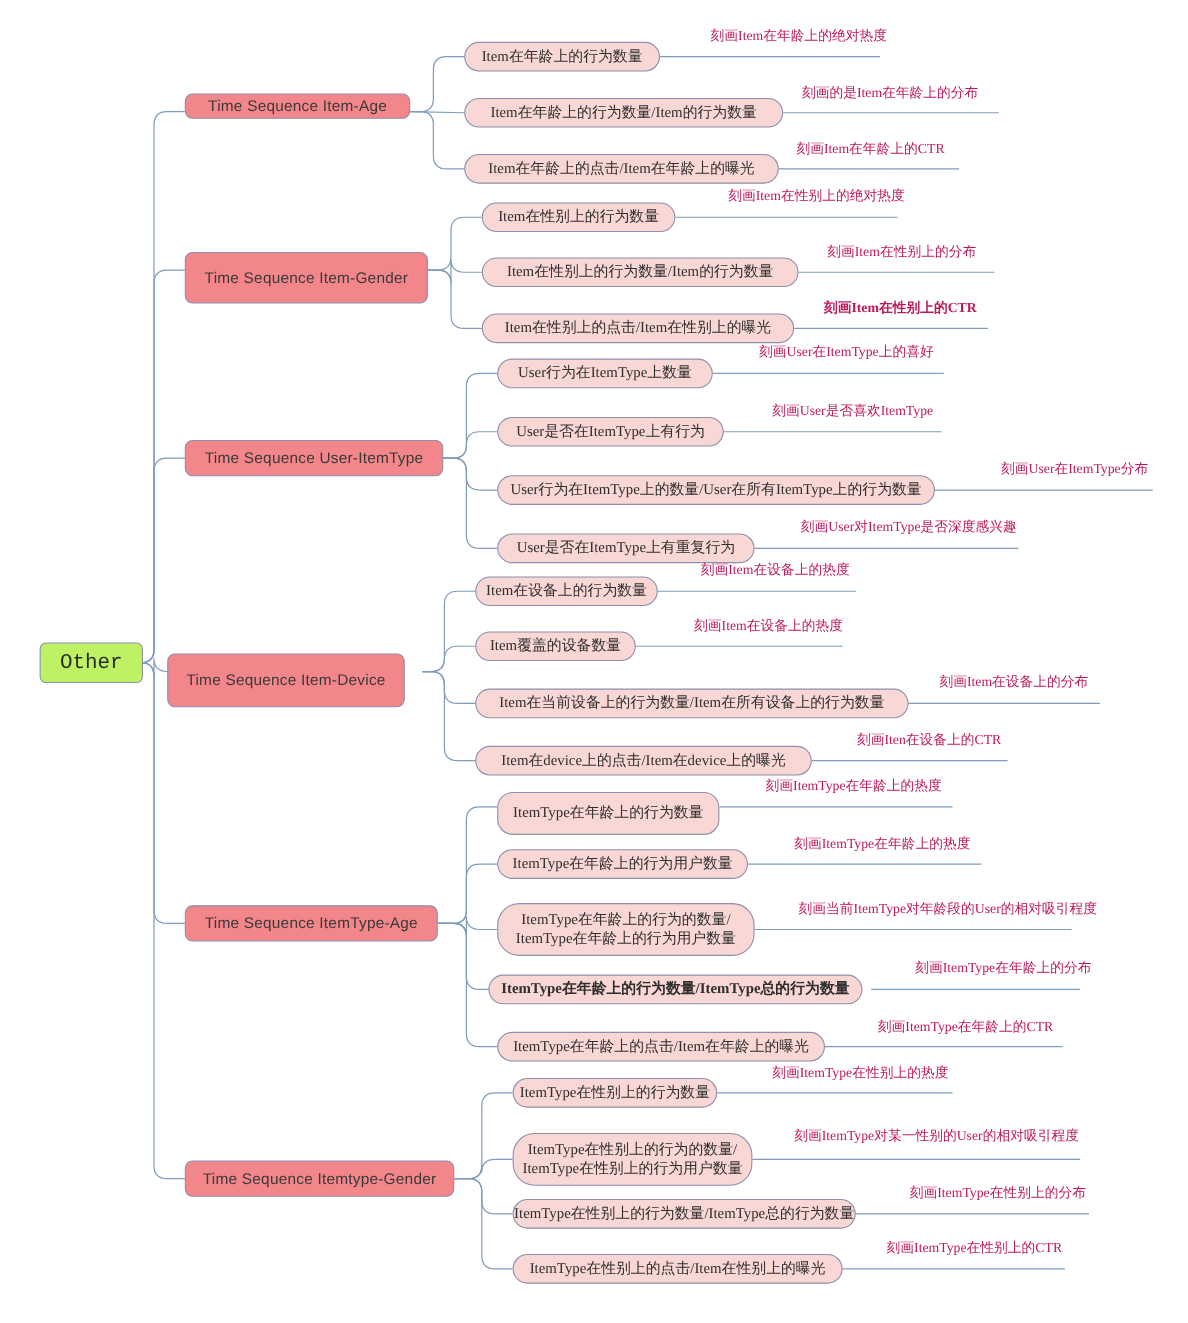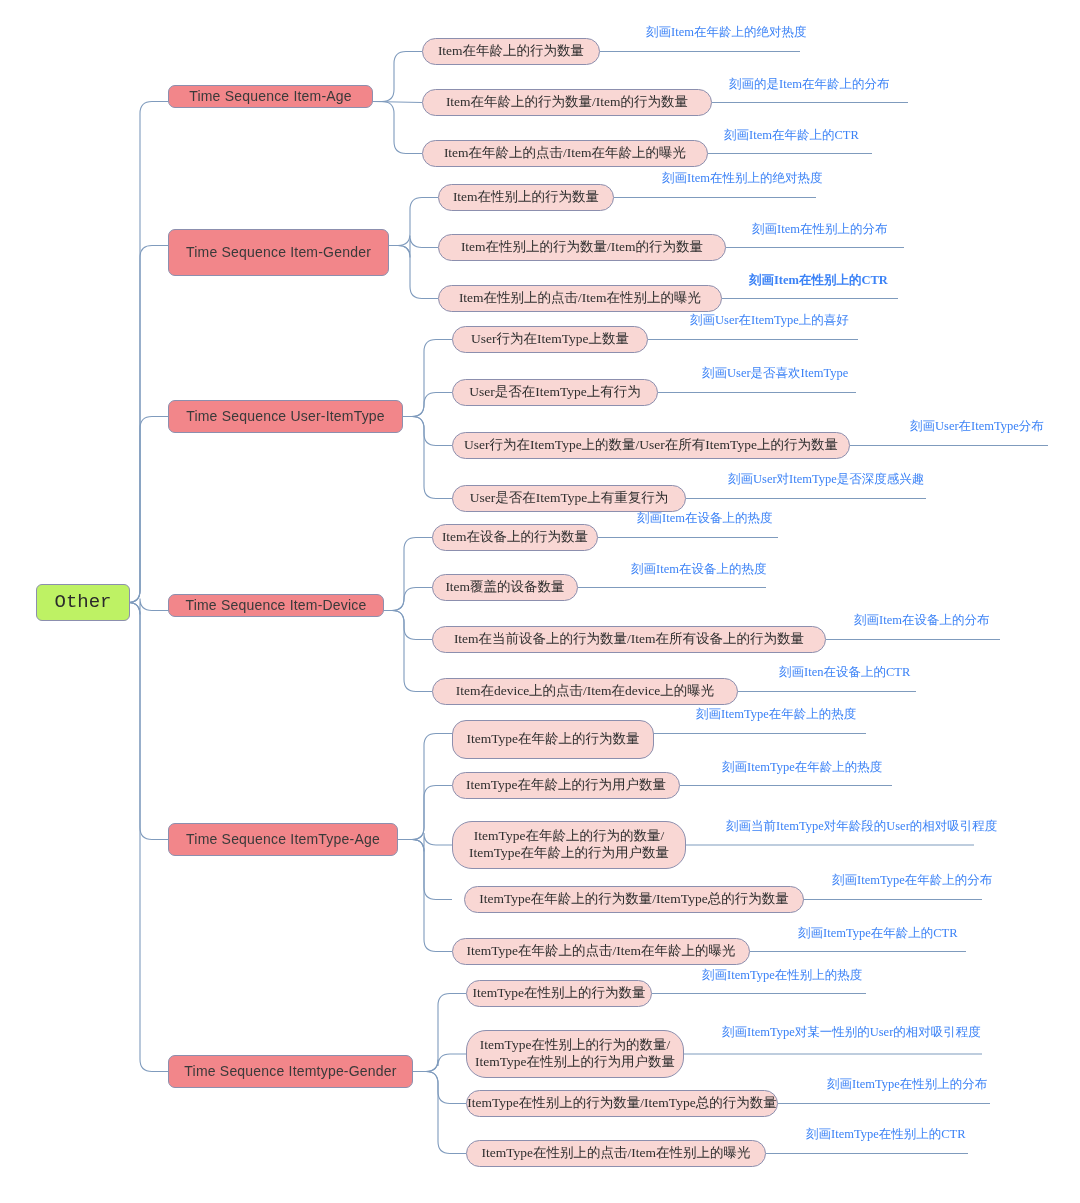--- a/index.html
+++ b/index.html
@@ -37,21 +37,21 @@
   }
   .leaf{
     background:#f9d7d4;
     border-radius:14px;
     color:#2e2e2e;
     font-size:13.5px;
   }
   .leaf.two{border-radius:20px;}
   .note{
     position:absolute;
-    color:#3b82f6;
+    color:#be185d;
     font-size:12.5px;
     white-space:pre;
     line-height:1;
   }
 </style>
 </head>
 <body>
 
 <div id="canvas">
   <svg id="wires">
@@ -126,38 +126,38 @@
       <div class="note" style="left: 749px; top: 274px; font-weight: bold;">刻画Item在性别上的CTR</div>
       <div class="node branch" style="left: 168px; top: 400px; width: 235px; height: 33px;">Time Sequence User-ItemType</div>
       <div class="node leaf" style="left: 452px; top: 326px; width: 196px; height: 27px;">User行为在ItemType上数量</div>
       <div class="note" style="left: 690px; top: 314px;">刻画User在ItemType上的喜好</div>
       <div class="node leaf" style="left: 452px; top: 379px; width: 206px; height: 27px;">User是否在ItemType上有行为</div>
       <div class="note" style="left: 702px; top: 367px;">刻画User是否喜欢ItemType</div>
       <div class="node leaf" style="left: 452px; top: 432px; width: 398px; height: 27px;">User行为在ItemType上的数量/User在所有ItemType上的行为数量</div>
       <div class="note" style="left: 910px; top: 420px;">刻画User在ItemType分布</div>
       <div class="node leaf" style="left: 452px; top: 485px; width: 234px; height: 27px;">User是否在ItemType上有重复行为</div>
       <div class="note" style="left: 728px; top: 473px;">刻画User对ItemType是否深度感兴趣</div>
-      <div class="node branch" style="left: 168px; top: 594px; width: 216px; height: 23px;">Time Sequence Item-Device</div>
+      <div class="node branch" style="left: 152px; top: 594px; width: 216px; height: 49px;">Time Sequence Item-Device</div>
       <div class="node leaf" style="left: 432px; top: 524px; width: 166px; height: 27px;">Item在设备上的行为数量</div>
       <div class="note" style="left: 637px; top: 512px;">刻画Item在设备上的热度</div>
       <div class="node leaf" style="left: 432px; top: 574px; width: 146px; height: 27px;">Item覆盖的设备数量</div>
       <div class="note" style="left: 631px; top: 563px;">刻画Item在设备上的热度</div>
       <div class="node leaf" style="left: 432px; top: 626px; width: 394px; height: 27px;">Item在当前设备上的行为数量/Item在所有设备上的行为数量</div>
       <div class="note" style="left: 854px; top: 614px;">刻画Item在设备上的分布</div>
       <div class="node leaf" style="left: 432px; top: 678px; width: 306px; height: 27px;">Item在device上的点击/Item在device上的曝光</div>
       <div class="note" style="left: 779px; top: 666px;">刻画Iten在设备上的CTR</div>
       <div class="node branch" style="left: 168px; top: 823px; width: 230px; height: 33px;">Time Sequence ItemType-Age</div>
       <div class="node leaf" style="left: 452px; top: 720px; width: 202px; height: 39px;">ItemType在年龄上的行为数量</div>
       <div class="note" style="left: 696px; top: 708px;">刻画ItemType在年龄上的热度</div>
       <div class="node leaf" style="left: 452px; top: 772px; width: 228px; height: 27px;">ItemType在年龄上的行为用户数量</div>
       <div class="note" style="left: 722px; top: 761px;">刻画ItemType在年龄上的热度</div>
       <div class="node leaf two" style="left: 452px; top: 821px; width: 234px; height: 48px;">ItemType在年龄上的行为的数量/
 ItemType在年龄上的行为用户数量</div>
       <div class="note" style="left: 726px; top: 820px;">刻画当前ItemType对年龄段的User的相对吸引程度</div>
-      <div class="node leaf" style="left: 464px; top: 886px; width: 340px; height: 27px;">ItemType在年龄上的行为数量/ItemType总的行为数量</div>
+      <div class="node leaf" style="left: 444px; top: 886px; width: 340px; height: 27px; font-weight: bold;">ItemType在年龄上的行为数量/ItemType总的行为数量</div>
       <div class="note" style="left: 832px; top: 874px;">刻画ItemType在年龄上的分布</div>
       <div class="node leaf" style="left: 452px; top: 938px; width: 298px; height: 27px;">ItemType在年龄上的点击/Item在年龄上的曝光</div>
       <div class="note" style="left: 798px; top: 927px;">刻画ItemType在年龄上的CTR</div>
       <div class="node branch" style="left: 168px; top: 1055px; width: 245px; height: 33px;">Time Sequence Itemtype-Gender</div>
       <div class="node leaf" style="left: 466px; top: 980px; width: 186px; height: 27px;">ItemType在性别上的行为数量</div>
       <div class="note" style="left: 702px; top: 969px;">刻画ItemType在性别上的热度</div>
       <div class="node leaf two" style="left: 466px; top: 1030px; width: 218px; height: 48px;">ItemType在性别上的行为的数量/
 ItemType在性别上的行为用户数量</div>
       <div class="note" style="left: 722px; top: 1026px;">刻画ItemType对某一性别的User的相对吸引程度</div>
       <div class="node leaf" style="left: 466px; top: 1090px; width: 312px; height: 27px;">ItemType在性别上的行为数量/ItemType总的行为数量</div>

